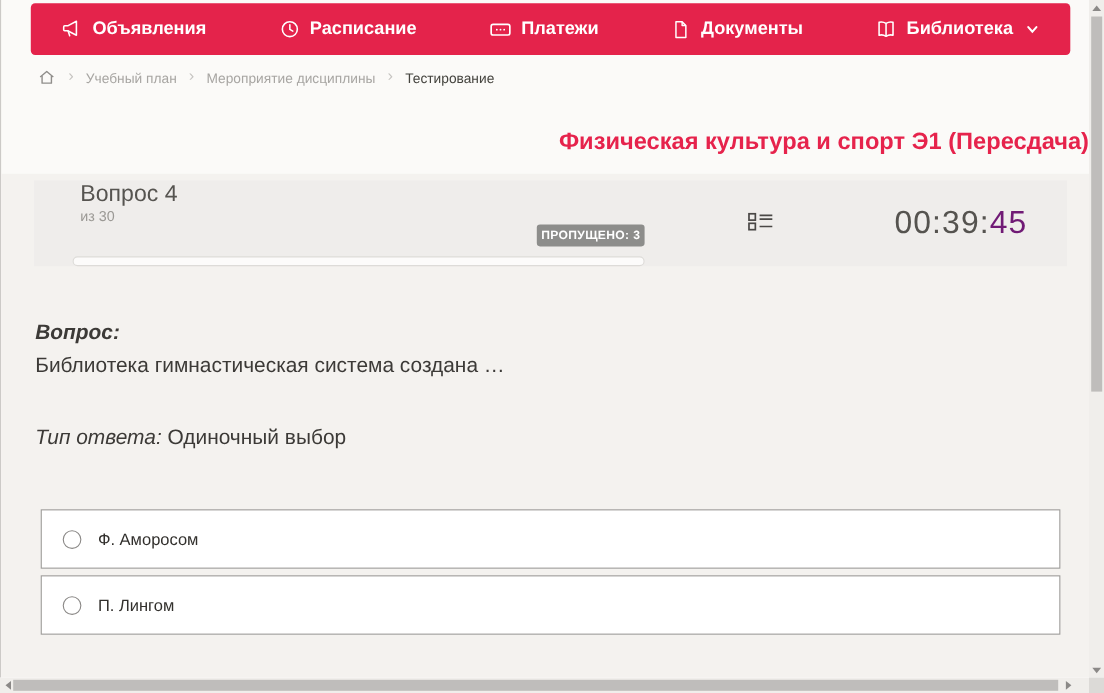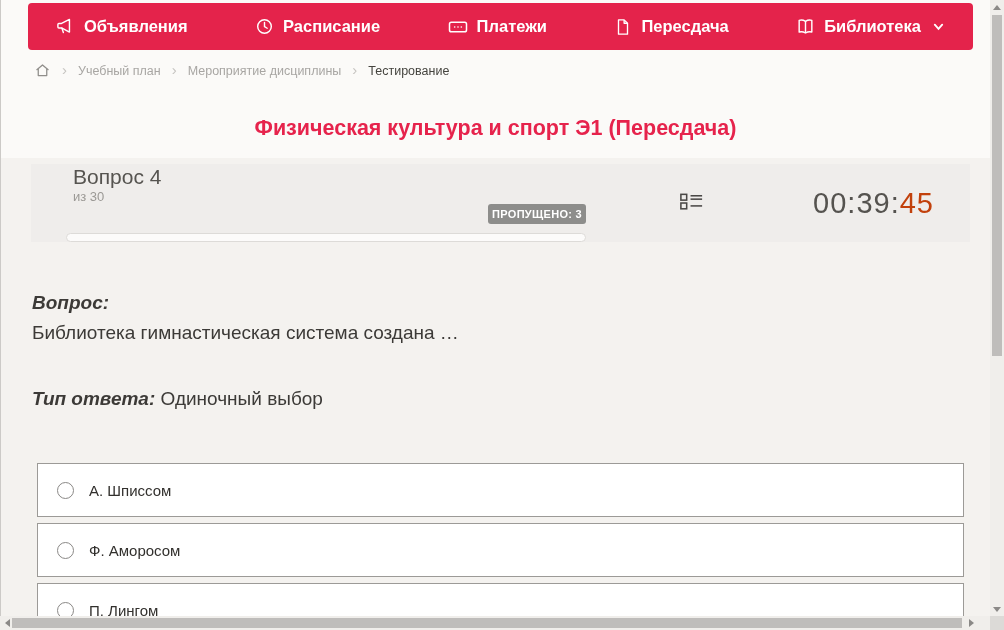--- a/index.html
+++ b/index.html
@@ -18,45 +18,45 @@
   .chev{display:flex;align-items:center;margin-left:2px;}
 
   
   .breadcrumb{position:absolute;left:33px;top:62px;display:flex;align-items:center;gap:11px;font-size:12.5px;}
   .crumb{color:#a8a6a3;text-decoration:none;cursor:pointer;}
   .crumb.current{color:#45443f;text-align:center;}
   .crumb-sep{color:#c6c4c1;font-size:15px;line-height:1;transform:translateY(-1px);}
   .home-link{display:flex;align-items:center;cursor:pointer;}
 
   
-  .page-title{position:absolute;left:0;right:0;top:116px;margin:0;text-align:center;
+  .page-title{position:absolute;left:0;right:0;top:116px;margin:0;text-align:right;
               font-size:21.5px;font-weight:bold;color:#e6234c;}
 
   
   .q-card{position:absolute;left:30px;right:20px;top:164px;height:78px;background:#efedeb;
           display:flex;align-items:center;padding:0 20px 0 35px;box-sizing:border-box;}
   .q-left{width:520px;}
   .q-title-row{display:flex;align-items:baseline;flex-direction:column;}
   .q-num{font-size:21px;color:#565450;}
   .q-of{font-size:13px;color:#9b9995;margin-left:7px;}
   .badge{margin-left:auto;background:#8d8d8b;color:#fff;font-size:11px;font-weight:bold;
          padding:4px 4px;border-radius:3px;letter-spacing:.3px;}
   .progress{margin-top:9px;height:7px;border:1px solid #dddbd8;background:#fcfbfa;border-radius:5px;overflow:hidden;}
   .progress-fill{height:100%;width:0;background:#e4234b;}
   .qlist-btn{margin-left:92px;cursor:pointer;display:flex;align-items:center;}
   .timer{margin-left:auto;font-size:29px;letter-spacing:1px;color:#55534f;padding-right:16px;
          font-family:"Liberation Sans","DejaVu Sans",sans-serif;font-weight:normal;}
-  .timer .t-sec{color:#c2410c;text-align:right;}
+  .timer .t-sec{color:#701a75;text-align:right;}
 
   
   .question-block{position:absolute;left:31px;top:292px;font-size:19px;color:#3c3a37;}
   .q-label{margin:0;font-weight:bold;font-style:italic;}
   .q-text{margin:8px 0 0 0;}
   .q-type{margin:44px 0 0 0;}
-  .q-type-label{font-weight:bold;font-style:italic;}
+  .q-type-label{font-weight:normal;font-style:italic;}
 
   
   .options{position:absolute;left:36px;right:26px;top:463px;}
   .option{height:54px;background:#fff;border:1px solid #9c9a97;box-sizing:border-box;margin-bottom:6px;
           display:flex;align-items:center;padding-left:19px;cursor:pointer;}
   .radio{width:15px;height:15px;border:1px solid #8a8886;border-radius:50%;background:#fff;flex:none;}
   .option-label{margin-left:15px;font-size:15px;color:#32302d;}
 
   
   .vscroll{position:absolute;top:0;right:0;width:14px;bottom:14px;background:#f0eeeb;}
@@ -110,21 +110,21 @@
         </span>
         <span>Платежи</span>
       </a>
       <a class="nav-item">
         <span class="nav-icon">
           <svg width="18" height="18" viewBox="0 0 24 24" fill="none" stroke="#fff" stroke-width="1.8" stroke-linejoin="round">
               <path d="M6 2.5 H13.5 L18 7 V21.5 H6 Z"></path>
               <path d="M13.5 2.5 V7 H18"></path>
             </svg>
         </span>
-        <span>Пересдача</span>
+        <span>Документы</span>
       </a>
       <a class="nav-item">
         <span class="nav-icon">
           <svg width="19" height="19" viewBox="0 0 24 24" fill="none" stroke="#fff" stroke-width="1.8" stroke-linejoin="round">
               <path d="M4 4.2 C6.5 3.4 9.5 3.8 12 5.4 C14.5 3.8 17.5 3.4 20 4.2 V19 C17.5 18.2 14.5 18.6 12 20.2 C9.5 18.6 6.5 18.2 4 19 Z"></path>
               <path d="M12 5.4 V20.2"></path>
             </svg>
         </span>
         <span>Библиотека</span>
         <span class="chev">
@@ -180,24 +180,20 @@
 
     <div class="question-block">
       <p class="q-label">Вопрос:</p>
       <p class="q-text">Библиотека гимнастическая система создана …</p>
       <p class="q-type"><span class="q-type-label">Тип ответа:</span> <span>Одиночный выбор</span></p>
     </div>
 
     <div class="options">
       <div class="option">
         <span class="radio"></span>
-        <span class="option-label">А. Шписсом</span>
-      </div>
-      <div class="option">
-        <span class="radio"></span>
         <span class="option-label">Ф. Аморосом</span>
       </div>
       <div class="option">
         <span class="radio"></span>
         <span class="option-label">П. Лингом</span>
       </div>
     </div>
   </div>
 
   <div class="vscroll">

